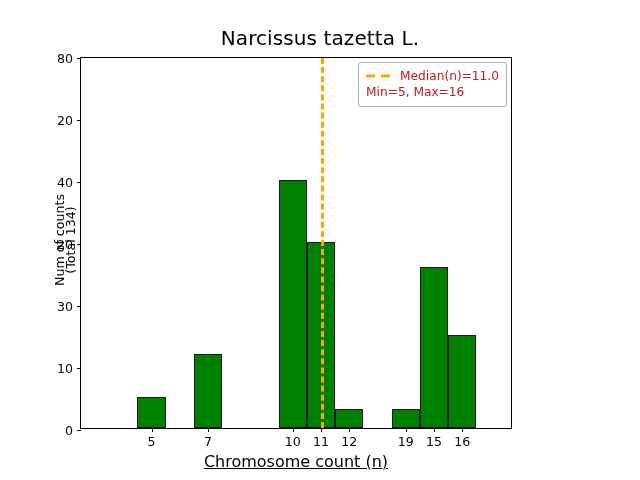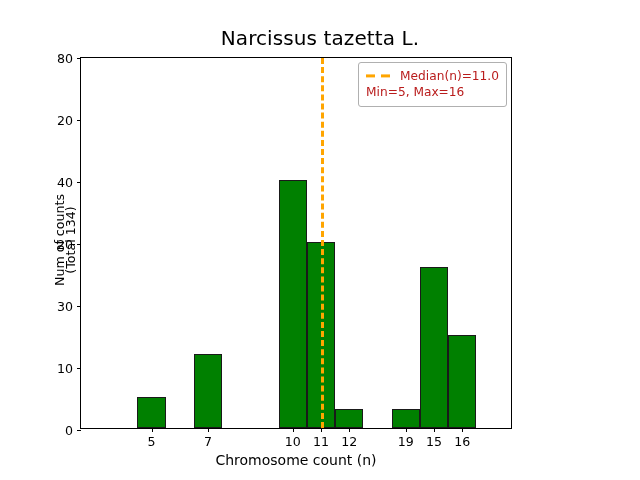--- a/index.html
+++ b/index.html
@@ -112,22 +112,23 @@
     color: #000000;
     white-space: nowrap;
     transform: translateX(-50%);
   }
   #xlabel {
     position: absolute;
     left: 80px;
     width: 432px;
     top: 452px;
     text-align: center;
-    font-size: 14px;
-    color: #000000;
+    font-size: 16px;
+    color: #000000;
+    text-decoration: underline;
   }
 
   
   #legend {
     position: absolute;
     right: 4px;
     top: 4px;
     background: #ffffff;
     border: 1px solid #b0b0b0;
     border-radius: 3px;

